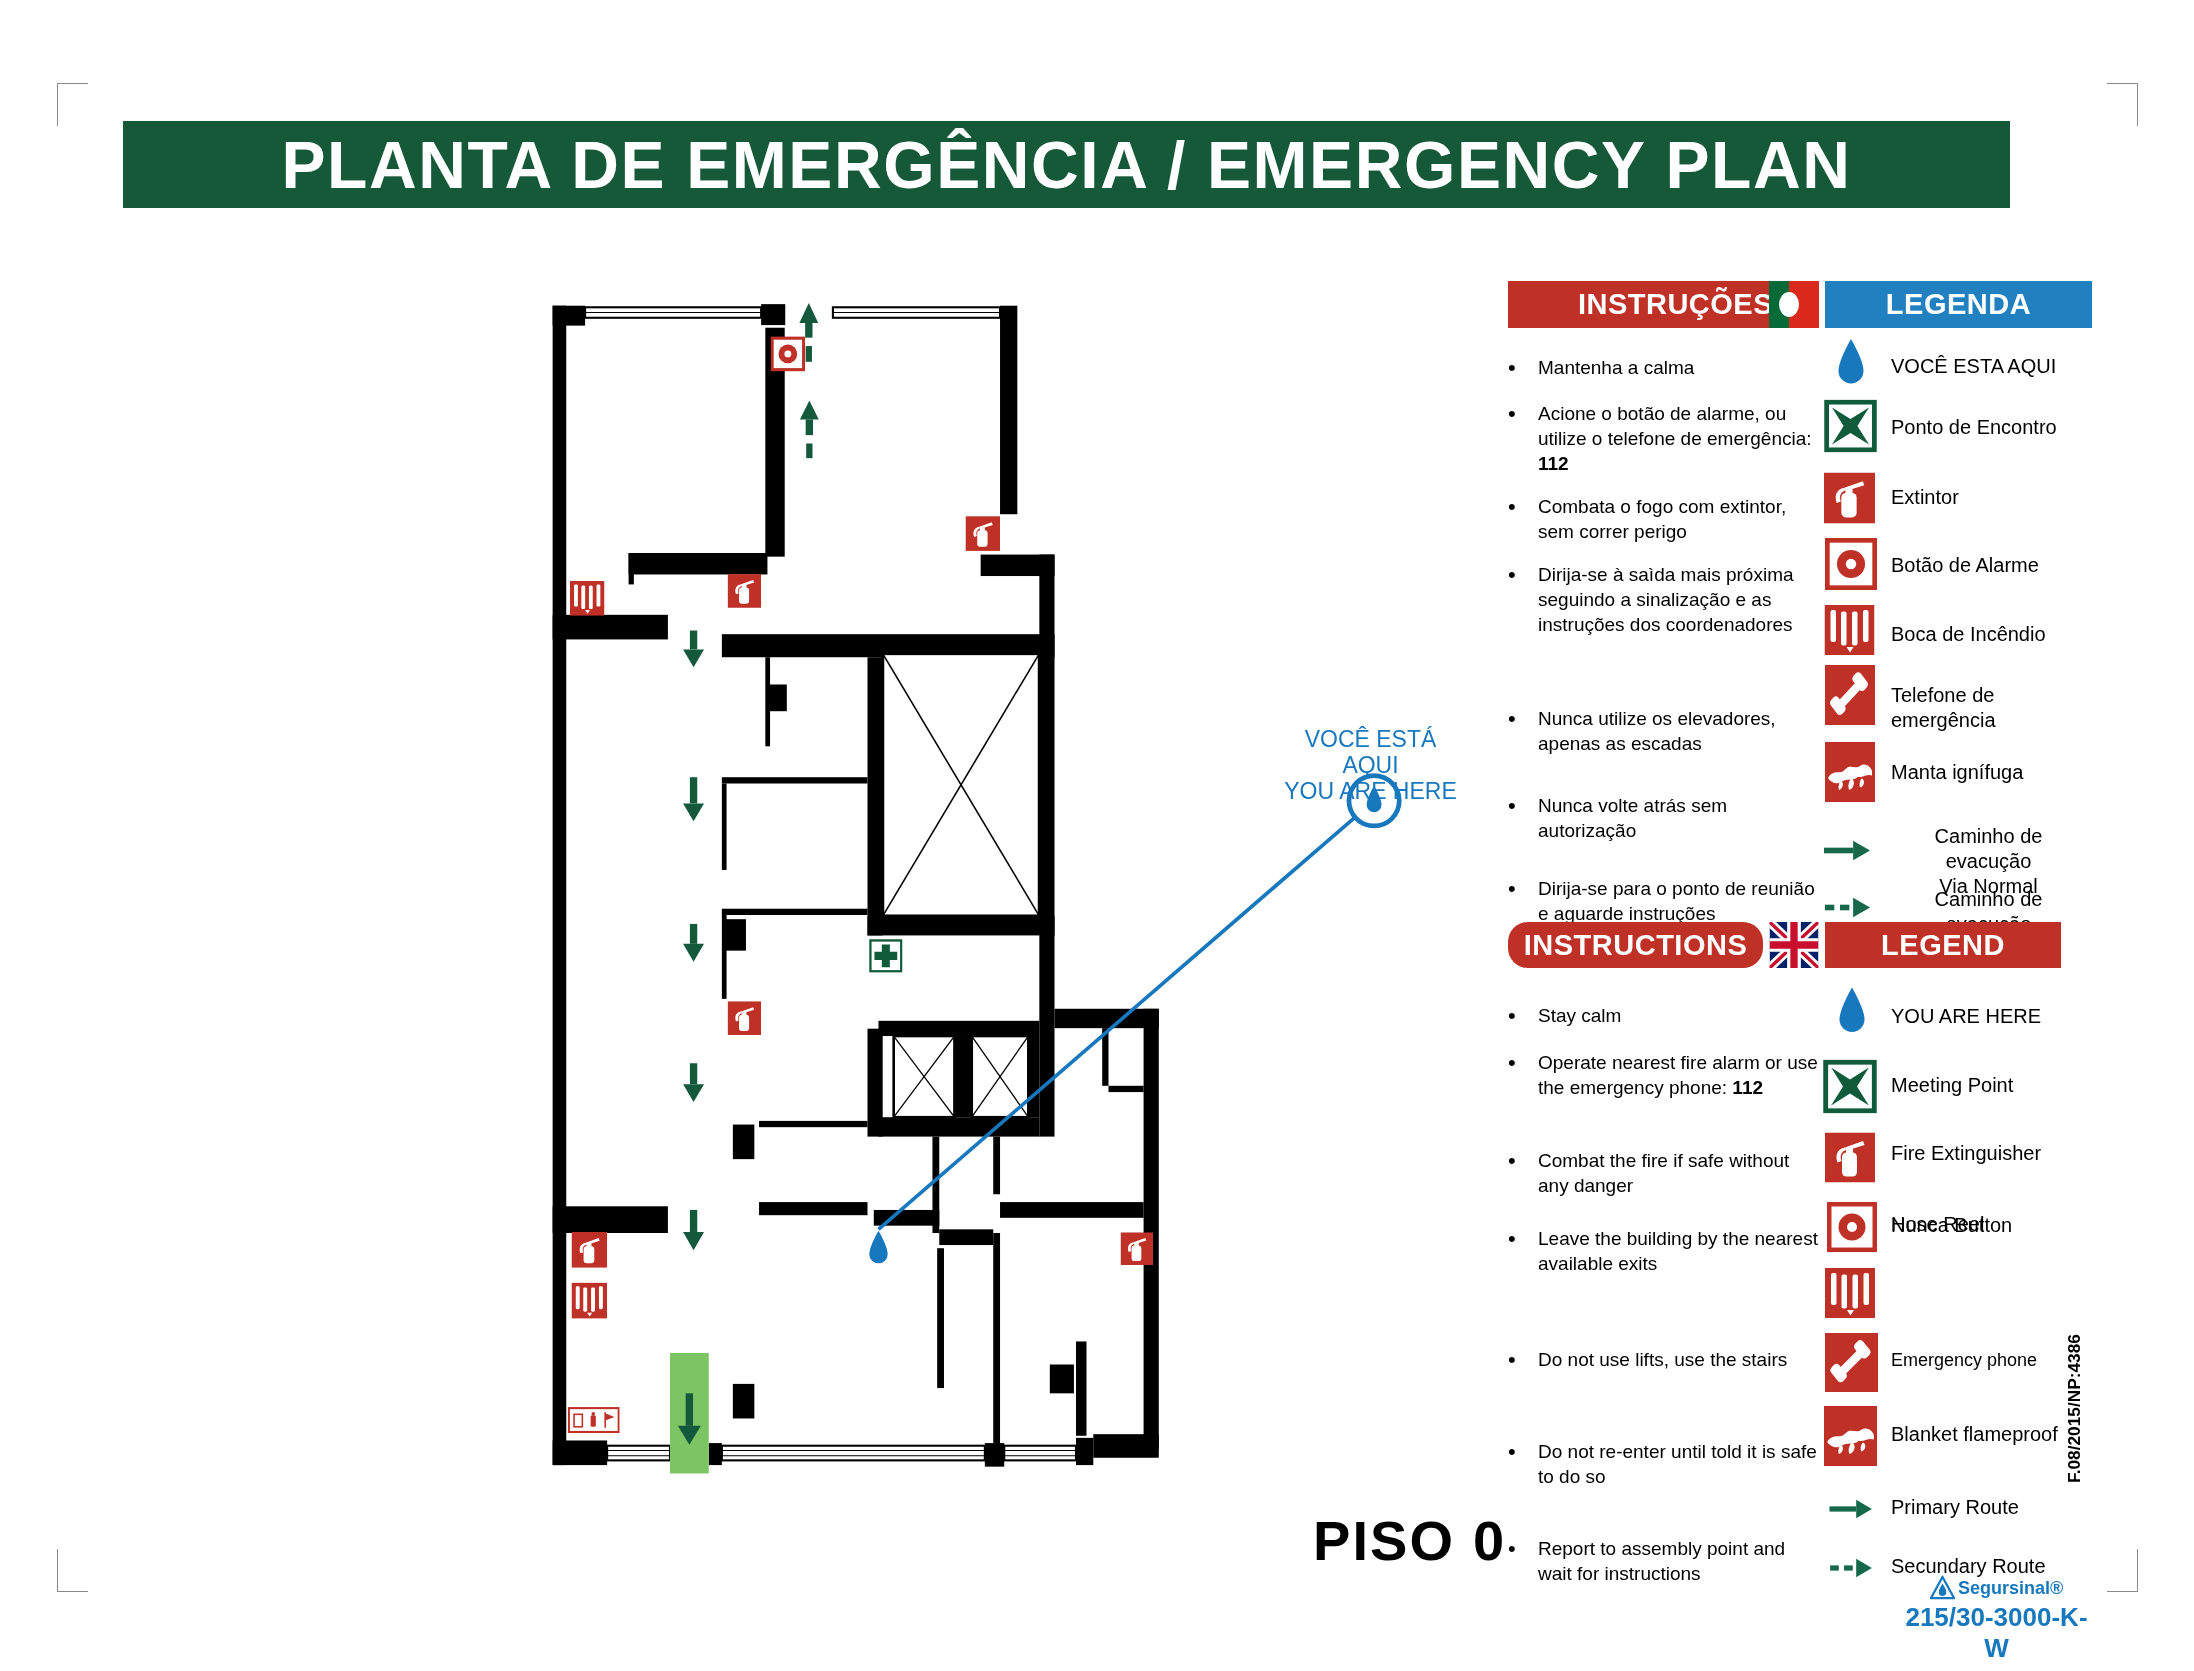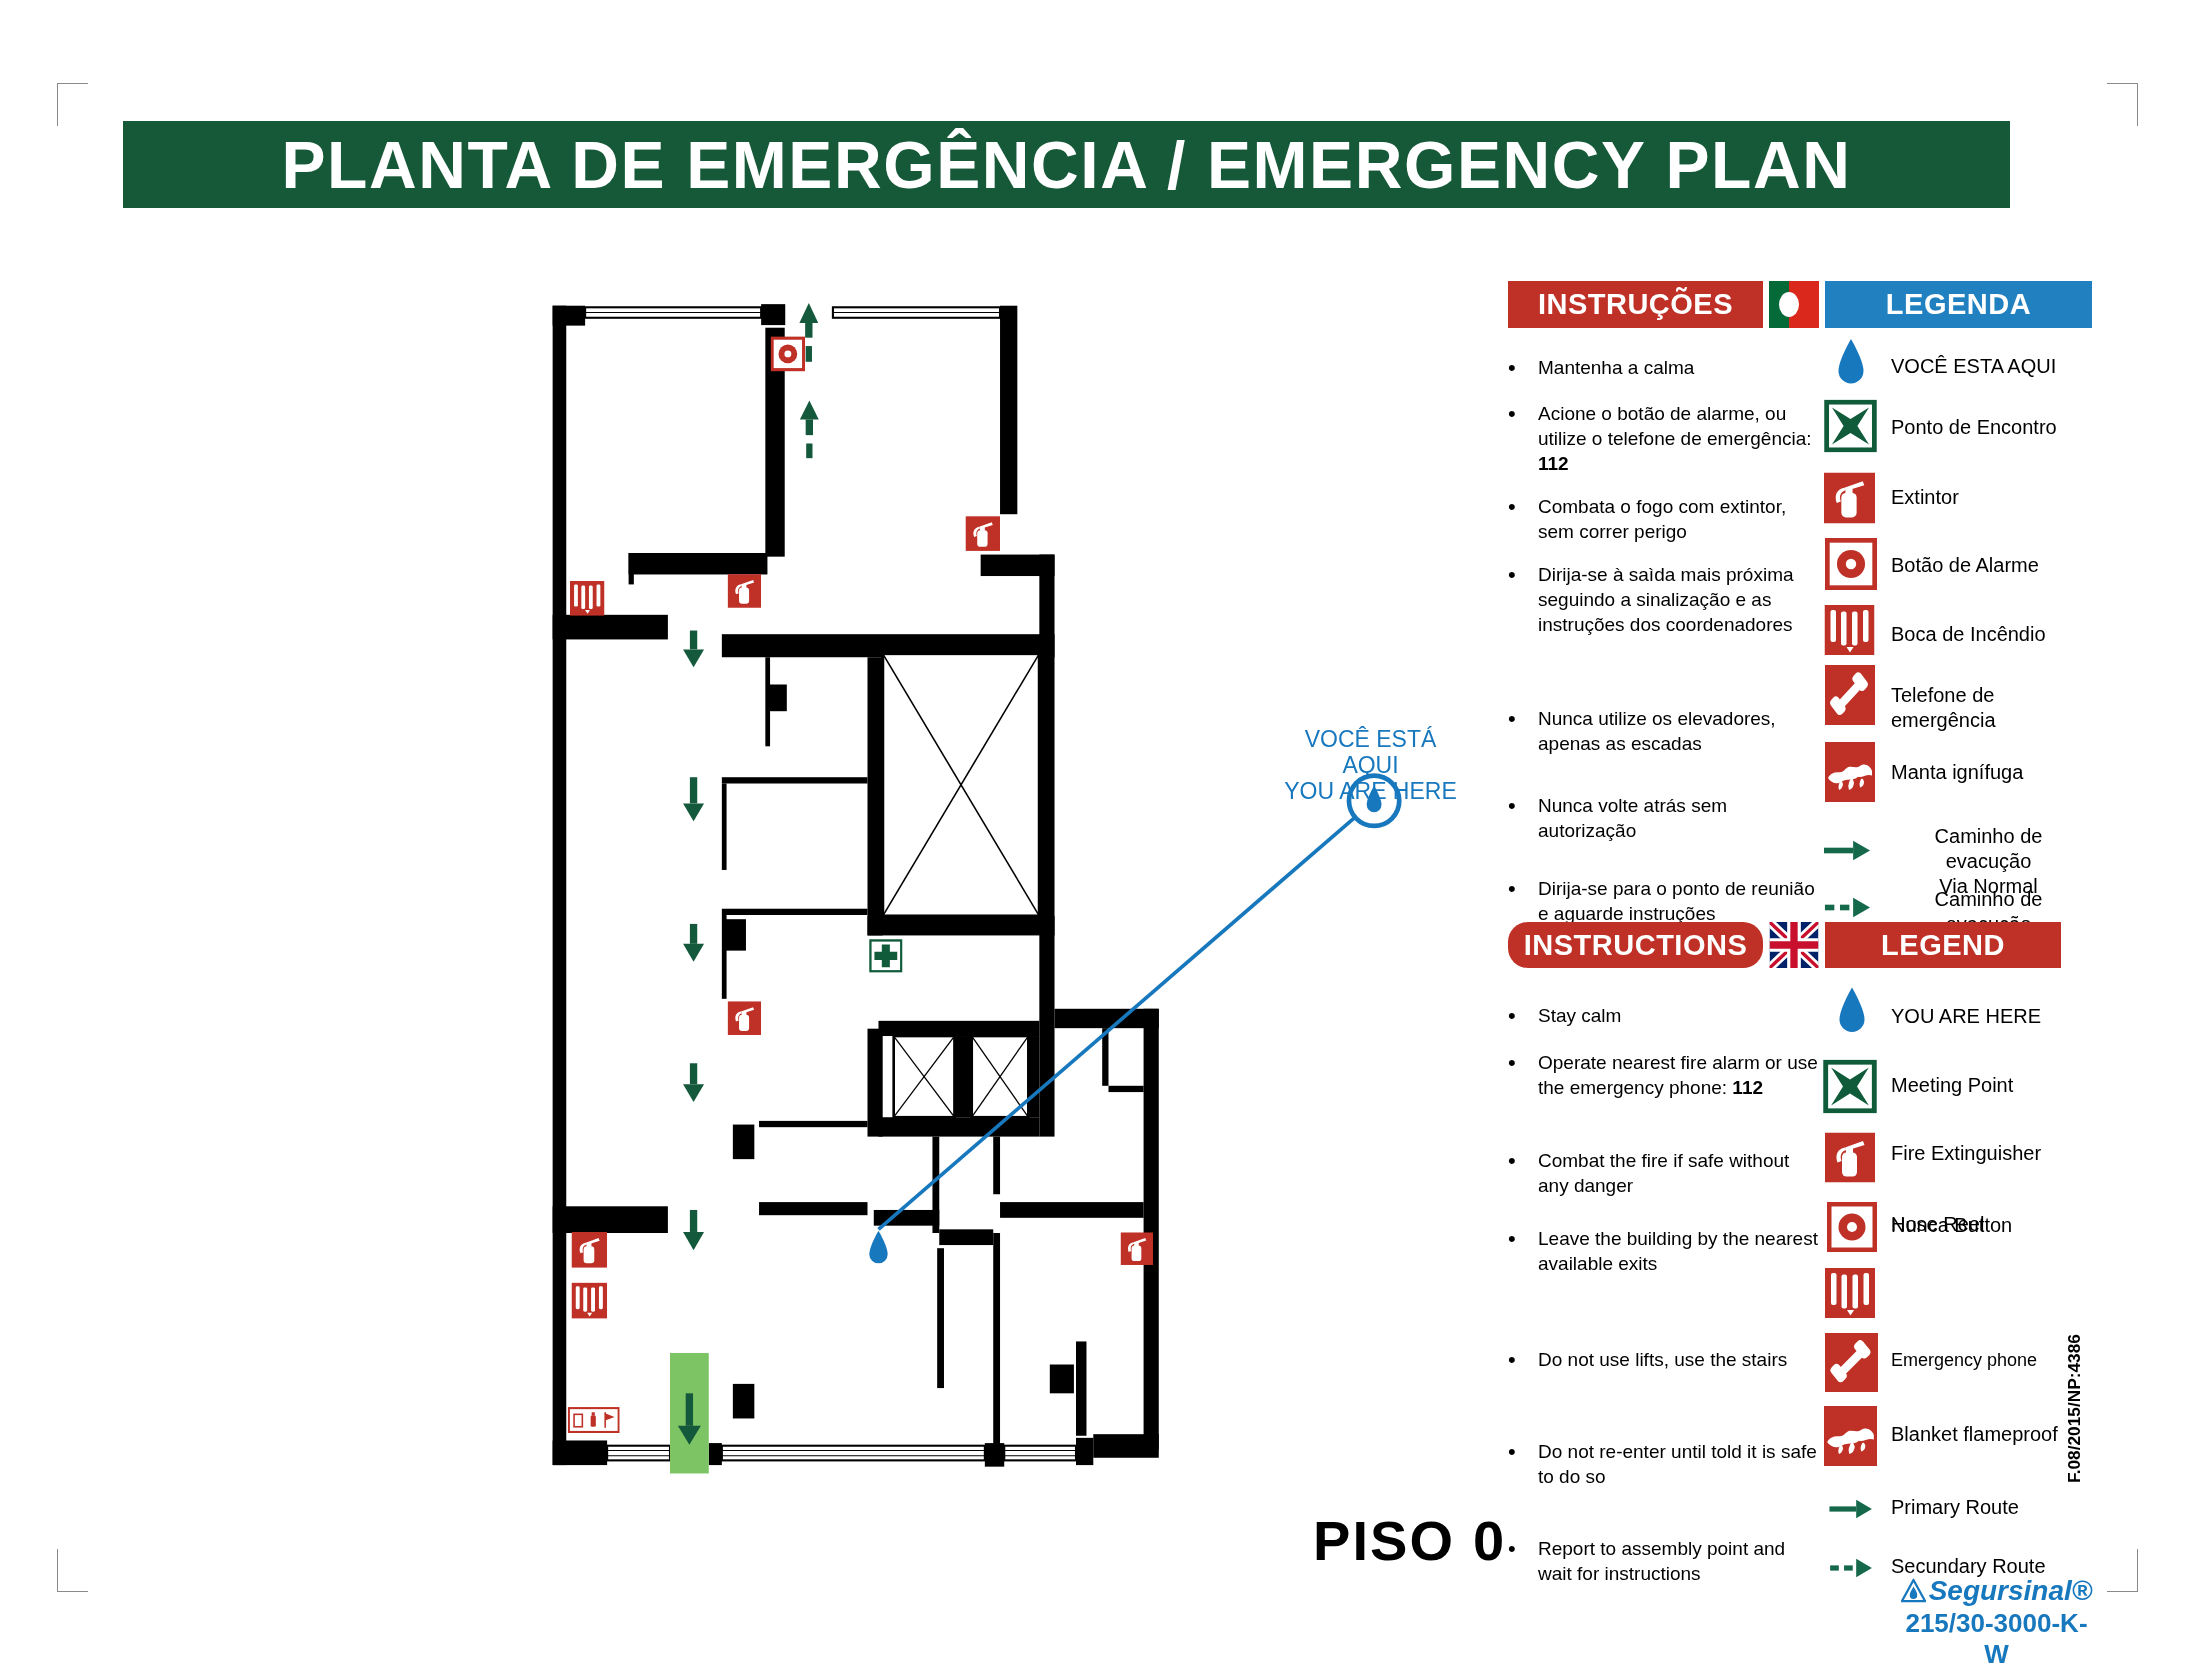--- a/index.html
+++ b/index.html
@@ -26,21 +26,21 @@
   .llabel.two{white-space:pre-line;text-align:center;width:195px;}
   .licon{position:absolute;}
   
   .callout{left:1276px;top:726px;width:189px;text-align:center;color:#1878BE;
     font-size:23px;line-height:26px;white-space:pre-line;}
   .piso{left:1313px;top:1508px;font-size:56px;font-weight:bold;letter-spacing:2.1px;}
   .vcode{left:2064px;top:1321px;height:162px;writing-mode:vertical-rl;transform:rotate(180deg);
     font-size:17.3px;font-weight:bold;white-space:nowrap;}
   .brand{left:1897px;top:1575px;width:199px;text-align:center;color:#1878BE;}
   .brandrow{display:flex;align-items:center;justify-content:center;gap:3.1px;}
-  .brandrow span{font-size:28px;font-weight:bold;font-style:italic;}
+  .brandrow span{font-size:18px;font-weight:bold;}
   .brandcode{font-size:26px;font-weight:bold;margin-top:1px;}
   svg{display:block;}
 </style>
 </head>
 <body>
 
 <svg width="0" height="0" style="position:absolute">
 <defs>
   <symbol id="i-ext" viewBox="0 0 100 100">
     <rect width="100" height="100" fill="#BF3026"></rect>
@@ -278,21 +278,21 @@
   <circle cx="1582" cy="954" r="48" fill="#fff" stroke="#1878BE" stroke-width="9"></circle>
   <use href="#i-drop" x="1565" y="922" width="34" height="60"></use>
   <use href="#i-drop" x="615" y="1765" width="42" height="85"></use>
 </svg>
 
 <div class="abs callout"><span>VOCÊ ESTÁ AQUI</span>
 <span>YOU ARE HERE</span></div>
 
 <div class="abs piso">PISO 0</div>
 
-<div class="abs hbox red" style="left:1508px;top:281px;width:255px;">
+<div class="abs hbox red" style="left:1508px;top:281px;width:255px;padding-left:40px;">
   <span>INSTRUÇÕES</span>
 </div>
 <svg class="abs" style="left:1769px;top:281px" width="50" height="47" viewBox="0 0 100 94">
     <use href="#i-flag-pt"></use>
   </svg>
 <div class="abs hbox blue" style="left:1825px;top:281px;width:267px;">
   <span>LEGENDA</span>
 </div>
 
 <div class="bullet" style="top:355px">

